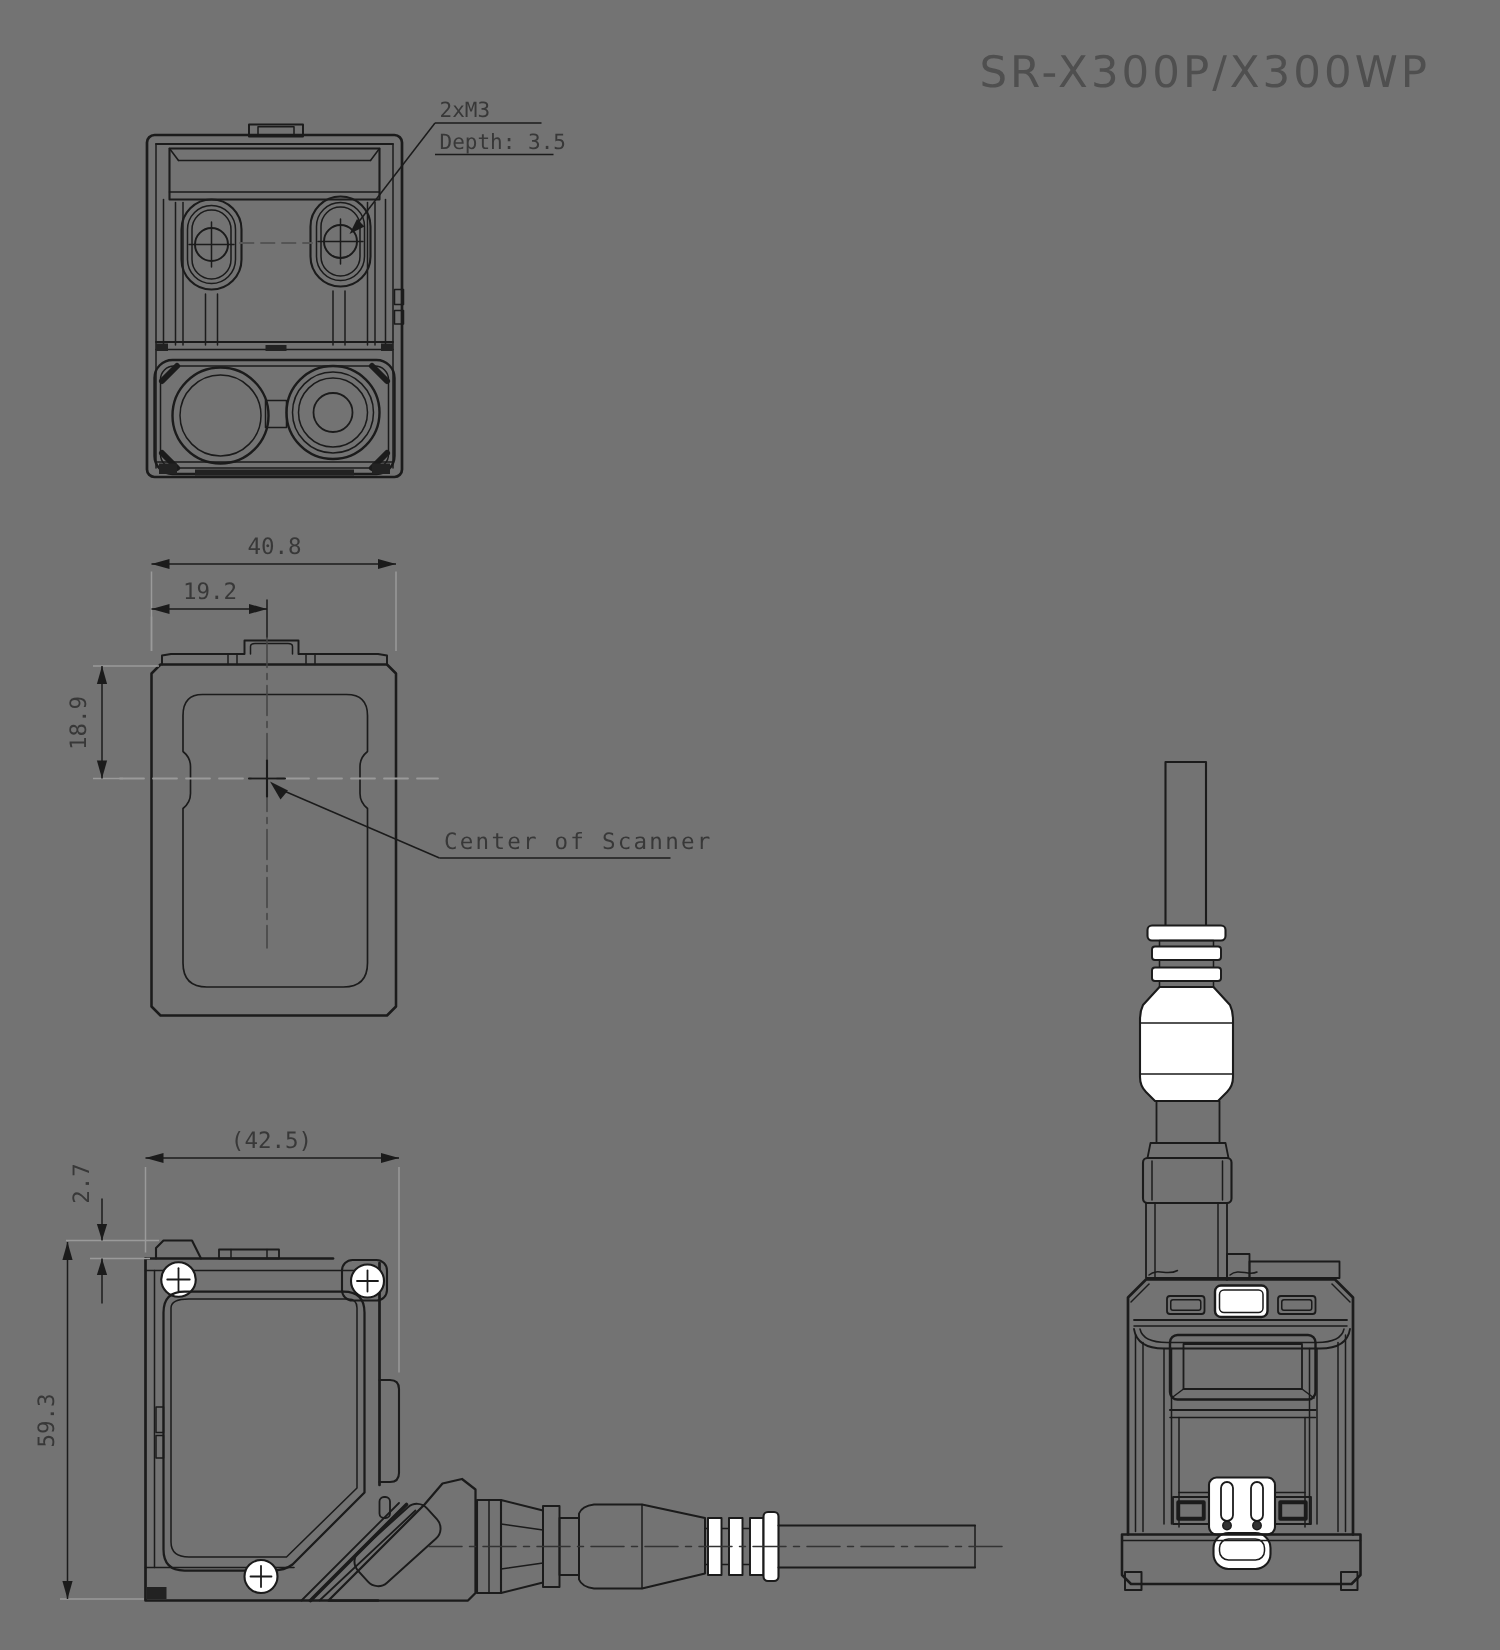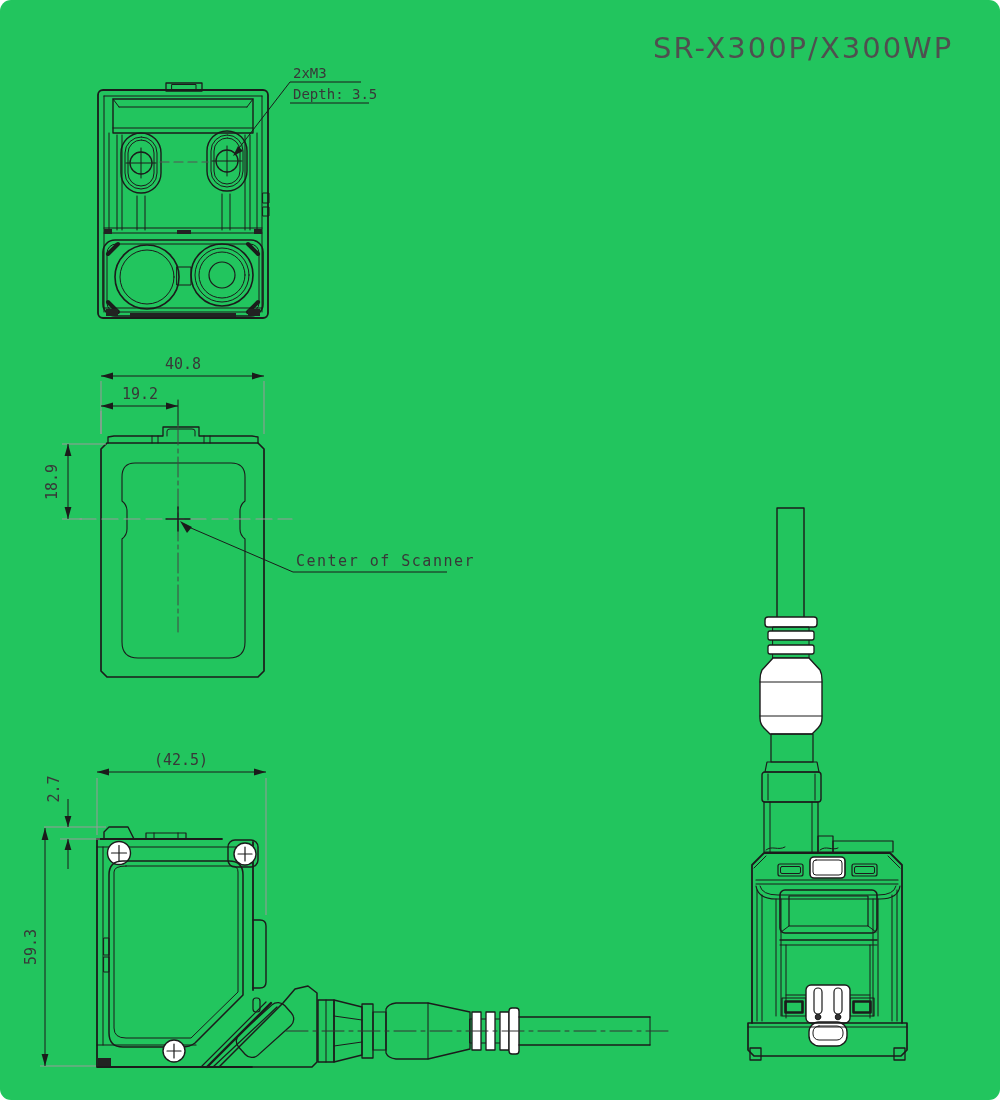--- a/index.html
+++ b/index.html
@@ -1,16 +1,16 @@
 <!DOCTYPE html>
 <html><head>
 <meta charset="utf-8">
 <style>
   html,body{margin:0;padding:0;background:#ffffff;}
-  .page{position:relative;width:1000px;height:1100px;background:#22c55e;overflow:hidden;border-radius:11px;}
+  .page{position:relative;width:1000px;height:1100px;background:#737373;overflow:hidden;}
   svg{display:block;}
   .dimtxt{font-family:"DejaVu Sans Mono","Liberation Mono",monospace;font-size:15px;fill:#383838;}
   .dimtxt-sm{font-family:"DejaVu Sans Mono","Liberation Mono",monospace;font-size:14px;fill:#383838;}
   .spaced{letter-spacing:1.5px;}
   .titletxt{font-family:"DejaVu Sans","Liberation Sans",sans-serif;font-size:29px;font-weight:400;fill:#4f4f4f;letter-spacing:2px;}
 </style>
 </head>
 <body>
 
 <div class="page">

